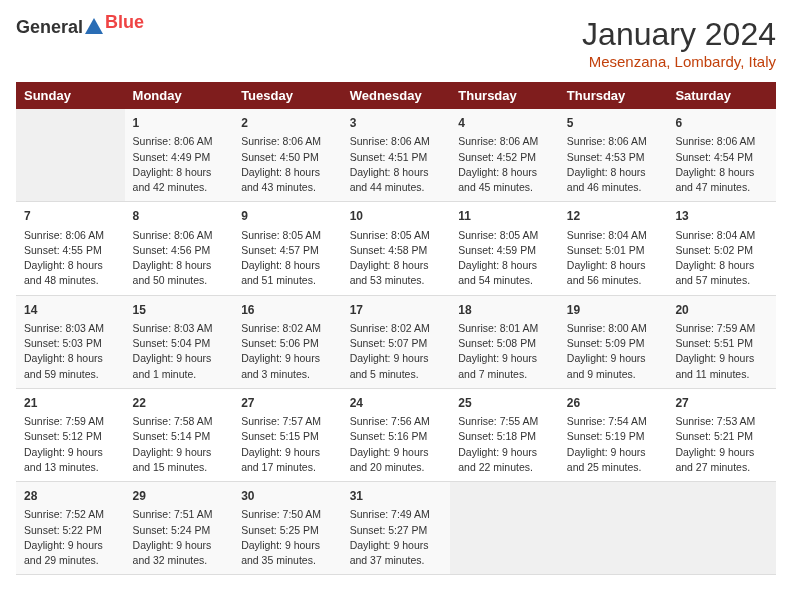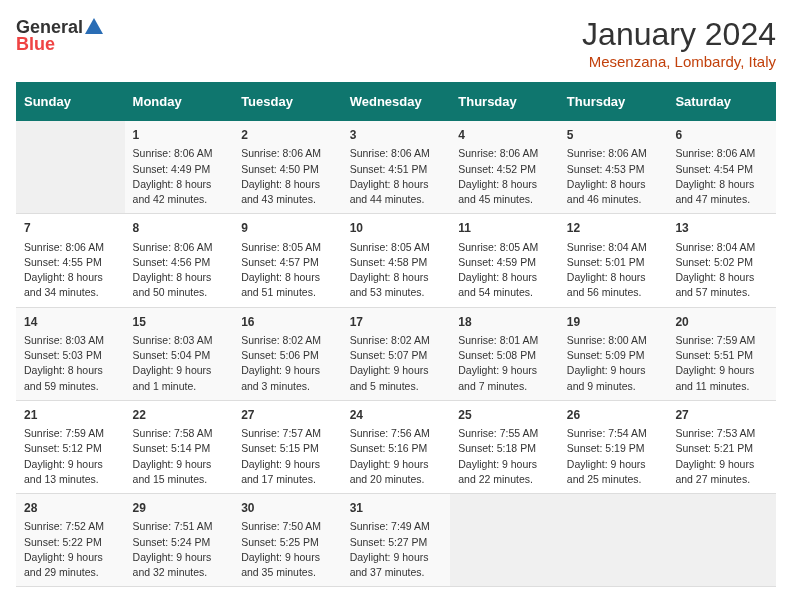--- a/index.html
+++ b/index.html
@@ -35,23 +35,23 @@
     .subtitle {
       font-size: 15px;
       color: #c2410c;
     }
     table {
       width: 100%;
       border-collapse: collapse;
       font-size: 11px;
     }
     thead tr th {
-      background-color: #0f766e;
+      background-color: #7f1d1d;
       color: #fff;
-      padding: 12px 8px;
+      padding: 6px 8px;
       text-align: left;
       font-size: 13px;
       font-weight: bold;
     }
     tbody tr {
       border-bottom: 1px solid #ddd;
     }
     tbody tr:nth-child(odd) {
       background: #f9f9f9;
     }
@@ -75,21 +75,21 @@
     .empty-cell {
       background: #f0f0f0;
     }
   </style>
 </head>
 <body>
 
 <div class="container">
   <div class="header">
     <div class="logo">
-      <div style="display:flex;flex-direction:column;align-items:flex-start;">
+      <div style="display:flex;flex-direction:row;align-items:flex-start;">
         <div style="display:flex;align-items:center;">
           <span style="font-size:18px;font-weight:bold;color:#333;">General</span>
           <svg width="22" height="22" viewBox="0 0 22 22">
             <polygon points="11,2 20,18 2,18" fill="#2a6db5"></polygon>
           </svg>
         </div>
         <span style="font-size:18px;font-weight:bold;color:#ef4444;margin-top:-4px;">Blue</span>
       </div>
     </div>
     <div class="title-block">
@@ -114,21 +114,21 @@
     <tr>
           <td class="empty-cell"></td>
           <td><span class="day-num">1</span><span>Sunrise: 8:06 AM</span><br><span>Sunset: 4:49 PM</span><br><span>Daylight: 8 hours</span><br><span>and 42 minutes.</span></td>
           <td><span class="day-num">2</span><span>Sunrise: 8:06 AM</span><br><span>Sunset: 4:50 PM</span><br><span>Daylight: 8 hours</span><br><span>and 43 minutes.</span></td>
           <td><span class="day-num">3</span><span>Sunrise: 8:06 AM</span><br><span>Sunset: 4:51 PM</span><br><span>Daylight: 8 hours</span><br><span>and 44 minutes.</span></td>
           <td><span class="day-num">4</span><span>Sunrise: 8:06 AM</span><br><span>Sunset: 4:52 PM</span><br><span>Daylight: 8 hours</span><br><span>and 45 minutes.</span></td>
           <td><span class="day-num">5</span><span>Sunrise: 8:06 AM</span><br><span>Sunset: 4:53 PM</span><br><span>Daylight: 8 hours</span><br><span>and 46 minutes.</span></td>
           <td><span class="day-num">6</span><span>Sunrise: 8:06 AM</span><br><span>Sunset: 4:54 PM</span><br><span>Daylight: 8 hours</span><br><span>and 47 minutes.</span></td>
         </tr>
         <tr>
-          <td><span class="day-num">7</span><span>Sunrise: 8:06 AM</span><br><span>Sunset: 4:55 PM</span><br><span>Daylight: 8 hours</span><br><span>and 34 minutes.</span></td>
+          <td><span class="day-num">7</span><span>Sunrise: 8:06 AM</span><br><span>Sunset: 4:55 PM</span><br><span>Daylight: 8 hours</span><br><span>and 48 minutes.</span></td>
           <td><span class="day-num">8</span><span>Sunrise: 8:06 AM</span><br><span>Sunset: 4:56 PM</span><br><span>Daylight: 8 hours</span><br><span>and 50 minutes.</span></td>
           <td><span class="day-num">9</span><span>Sunrise: 8:05 AM</span><br><span>Sunset: 4:57 PM</span><br><span>Daylight: 8 hours</span><br><span>and 51 minutes.</span></td>
           <td><span class="day-num">10</span><span>Sunrise: 8:05 AM</span><br><span>Sunset: 4:58 PM</span><br><span>Daylight: 8 hours</span><br><span>and 53 minutes.</span></td>
           <td><span class="day-num">11</span><span>Sunrise: 8:05 AM</span><br><span>Sunset: 4:59 PM</span><br><span>Daylight: 8 hours</span><br><span>and 54 minutes.</span></td>
           <td><span class="day-num">12</span><span>Sunrise: 8:04 AM</span><br><span>Sunset: 5:01 PM</span><br><span>Daylight: 8 hours</span><br><span>and 56 minutes.</span></td>
           <td><span class="day-num">13</span><span>Sunrise: 8:04 AM</span><br><span>Sunset: 5:02 PM</span><br><span>Daylight: 8 hours</span><br><span>and 57 minutes.</span></td>
         </tr>
         <tr>
           <td><span class="day-num">14</span><span>Sunrise: 8:03 AM</span><br><span>Sunset: 5:03 PM</span><br><span>Daylight: 8 hours</span><br><span>and 59 minutes.</span></td>
           <td><span class="day-num">15</span><span>Sunrise: 8:03 AM</span><br><span>Sunset: 5:04 PM</span><br><span>Daylight: 9 hours</span><br><span>and 1 minute.</span></td>

